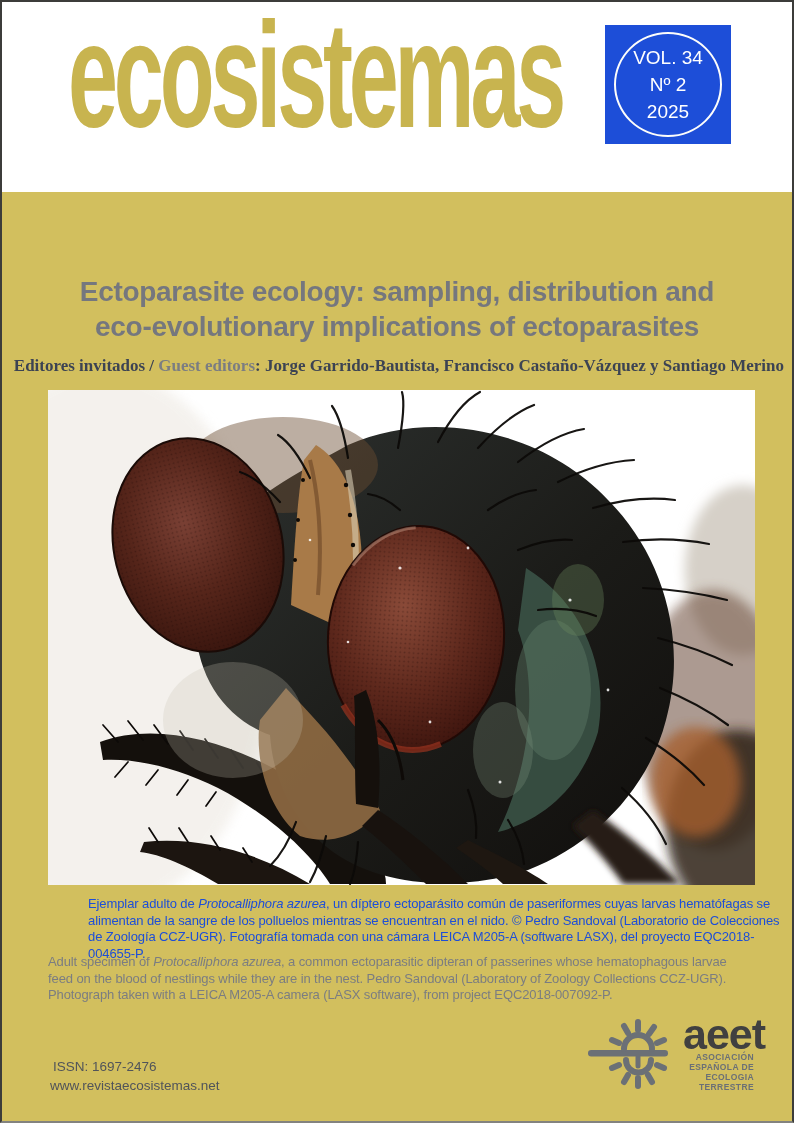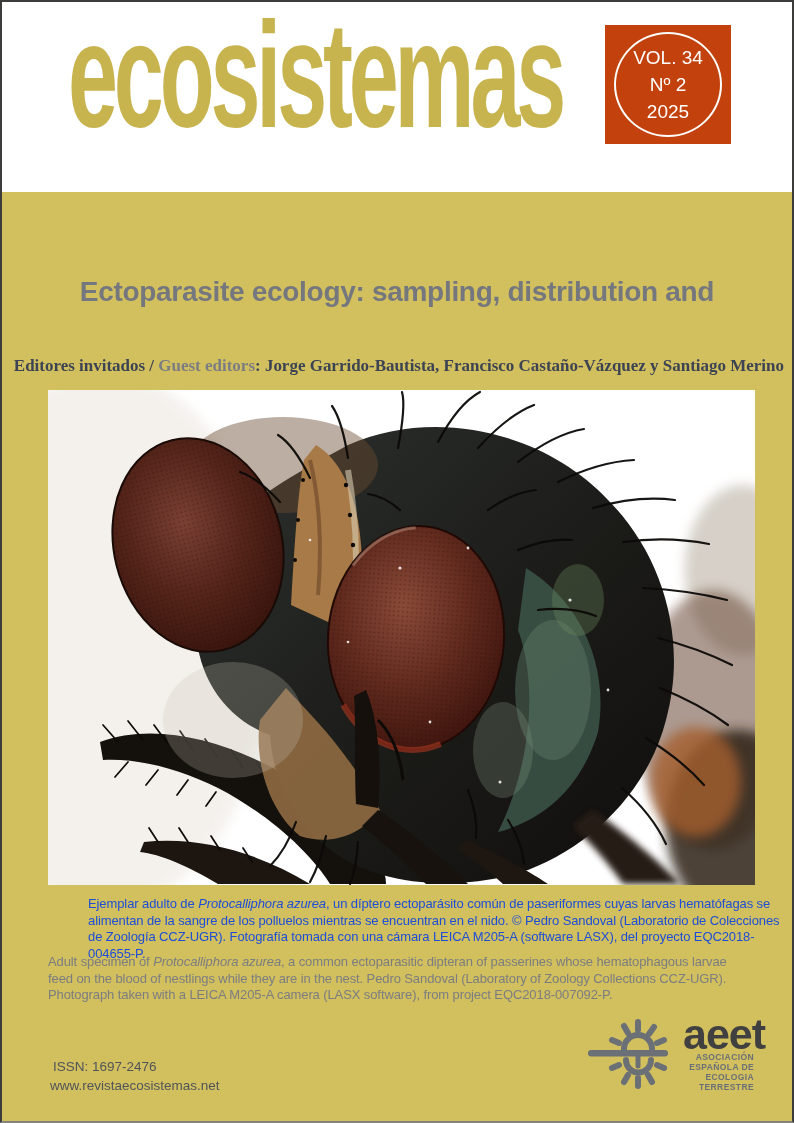--- a/index.html
+++ b/index.html
@@ -23,21 +23,21 @@
     position:absolute;left:66px;top:-8px;
     font-size:150px;font-weight:bold;line-height:162px;
     letter-spacing:-7px;
     color:#c8b44f;
     transform:scaleX(0.60);
     transform-origin:left center;
     white-space:nowrap;
   }
   .vol-box{
     position:absolute;left:603px;top:23px;width:126px;height:119px;
-    background:#c2410c;
+    background:#1d4ed8;
   }
   .vol-circle{
     position:absolute;left:9px;top:7px;right:9px;bottom:7px;
     border:2px solid #fdfdfb;border-radius:50%;
     display:flex;flex-direction:column;align-items:center;justify-content:center;
     color:#ffffff;font-size:19px;line-height:27px;
   }
   
   .title-es{
     position:absolute;left:0;right:0;top:190px;
@@ -105,20 +105,21 @@
       <div class="vol-circle">
         <span>VOL. 34</span>
         <span>Nº 2</span>
         <span>2025</span>
       </div>
     </div>
   </div>
 
   <div class="title-en">
     <div>Ectoparasite ecology: sampling, distribution and</div>
+    <div>eco-evolutionary implications of ectoparasites</div>
   </div>
 
   <div class="editors">
     <span>Editores invitados / </span><span class="guest">Guest editors</span><span>: Jorge Garrido-Bautista, Francisco Castaño-Vázquez y Santiago Merino</span>
   </div>
 
   <div class="photo">
     <svg width="707" height="495" viewBox="0 0 707 495">
       <defs>
         <radialGradient id="eyeL" cx="45%" cy="38%" r="75%">

